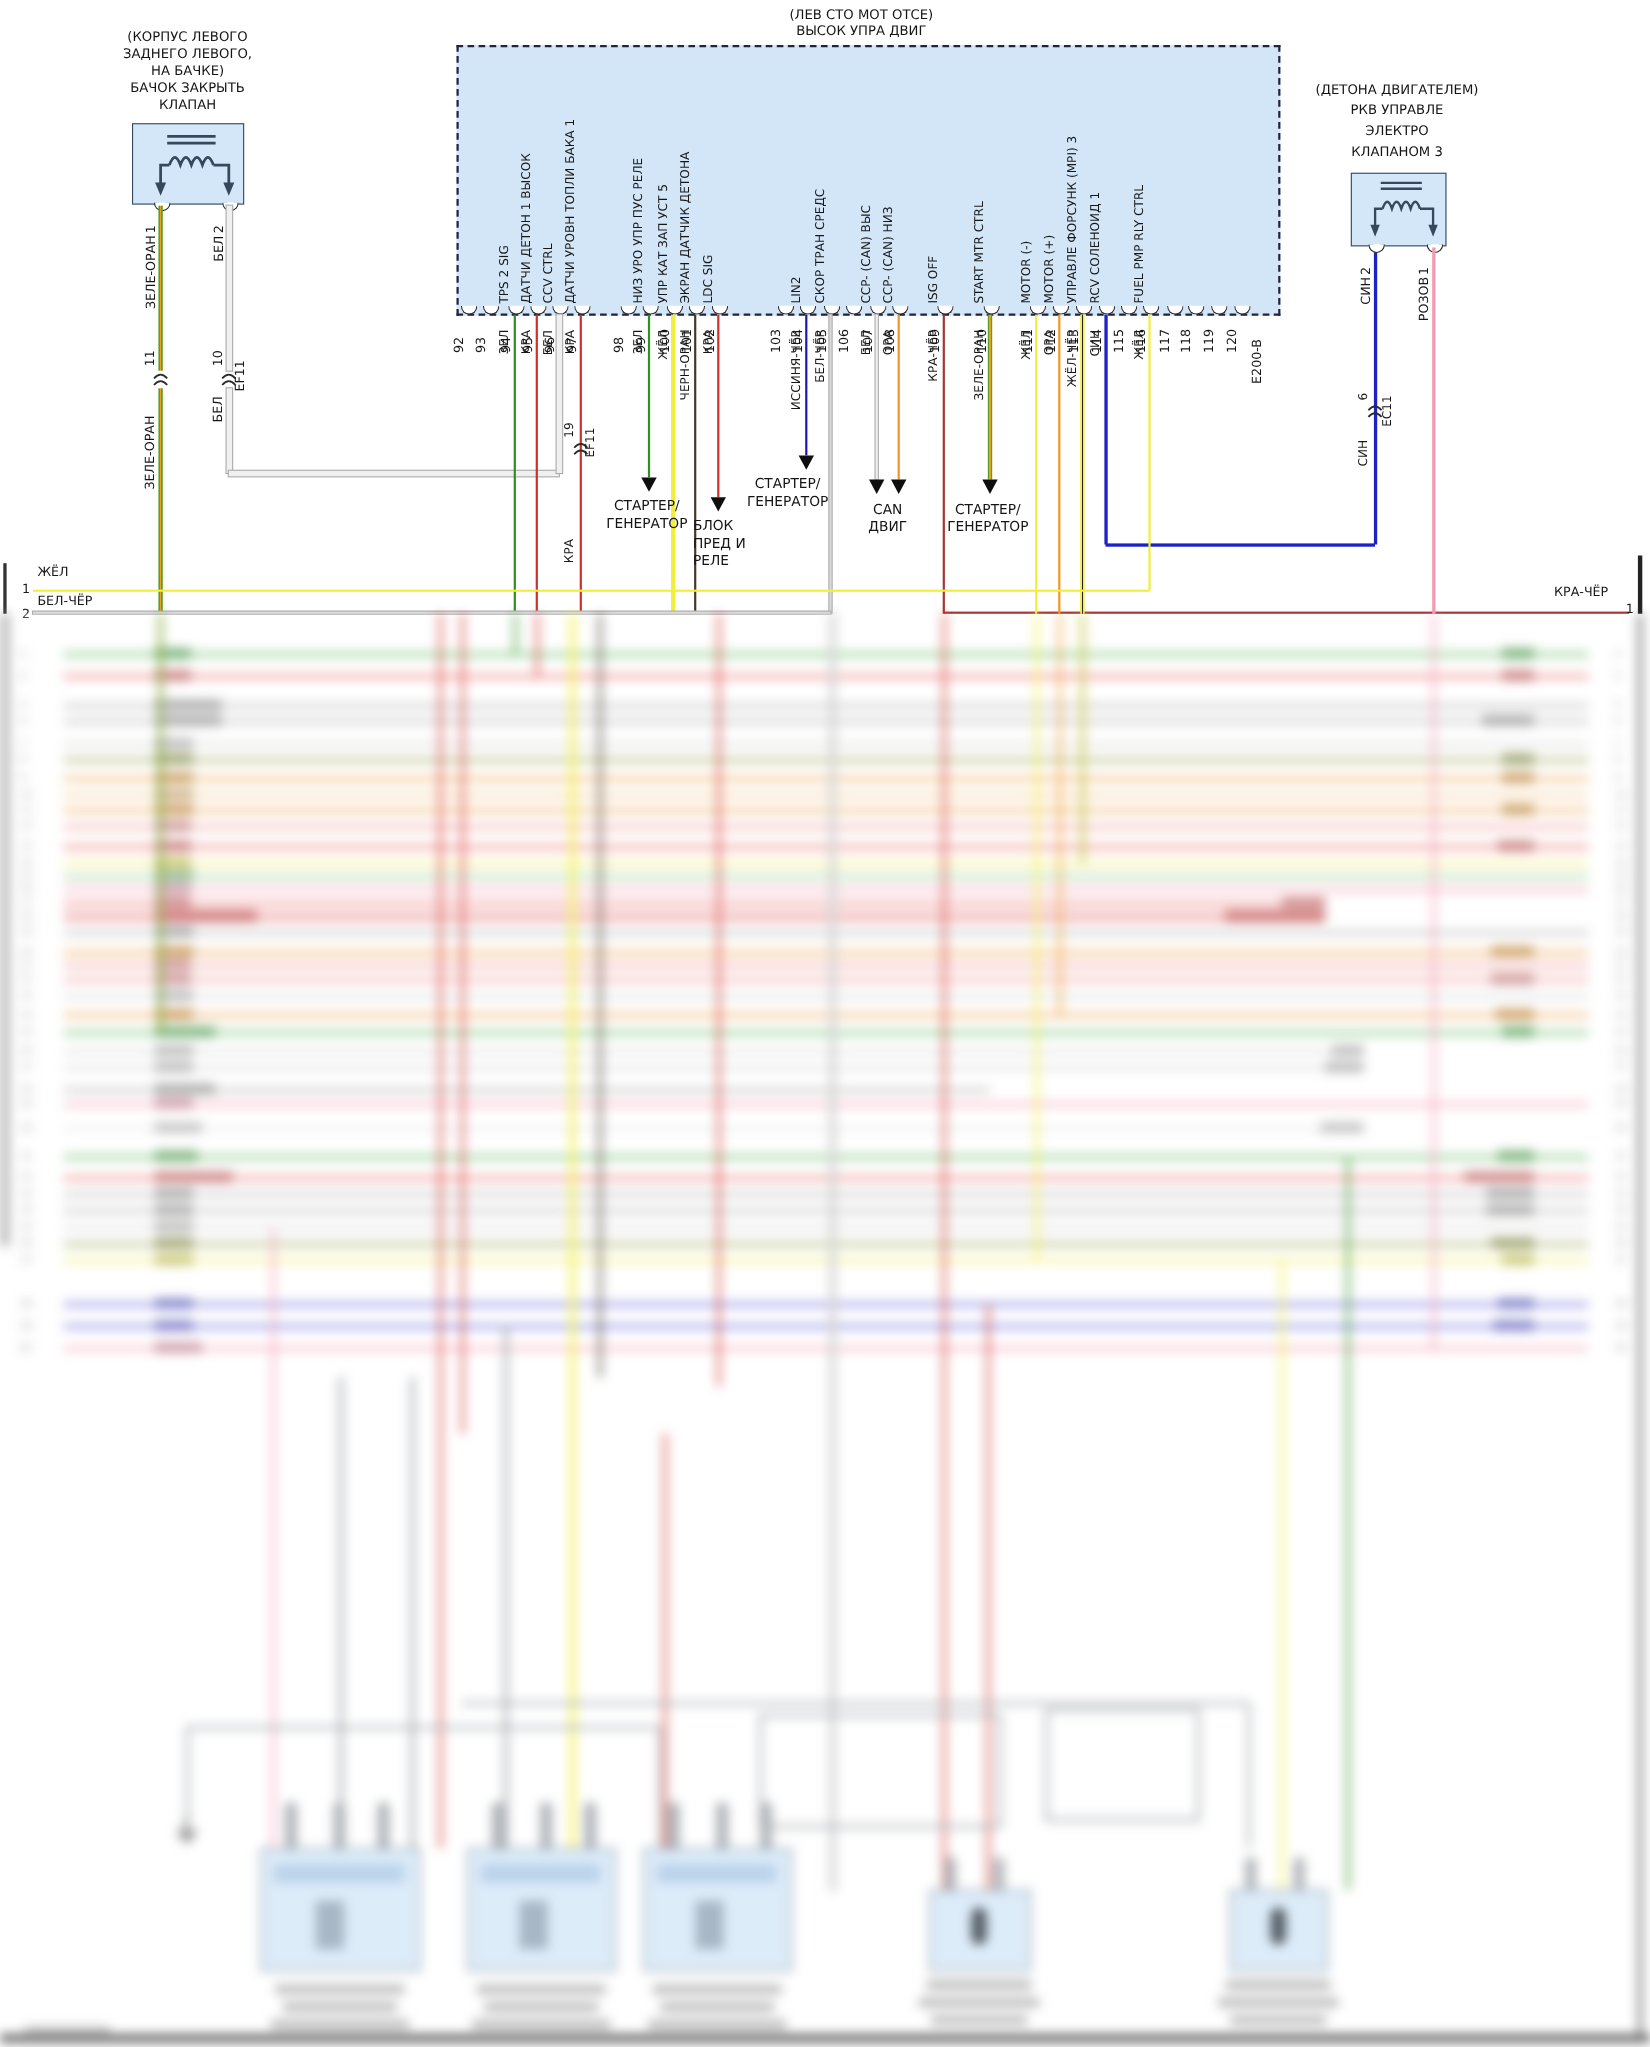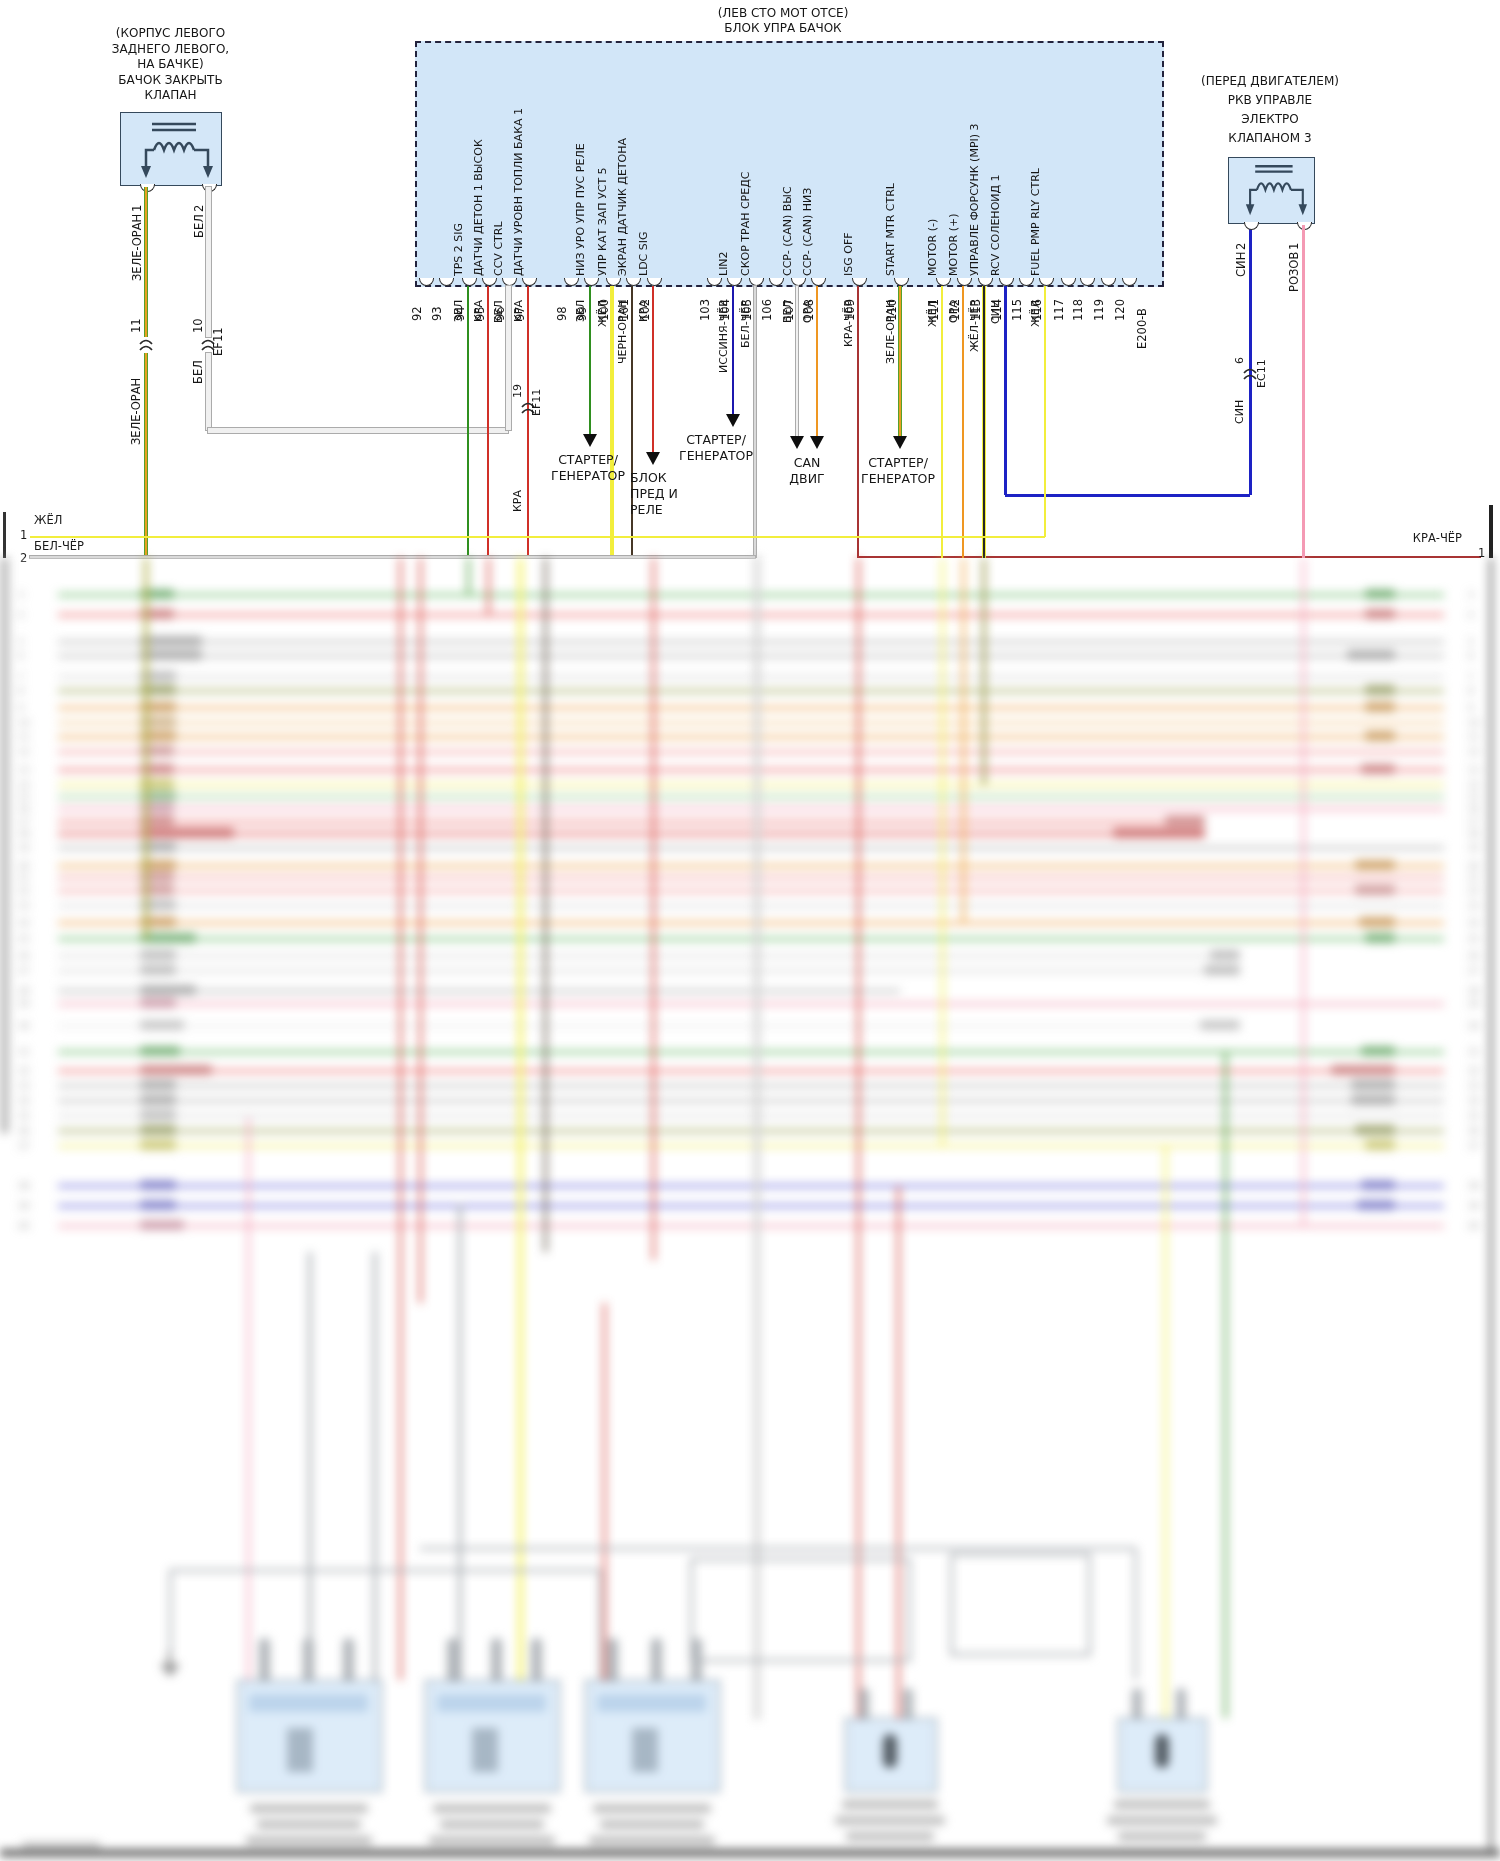--- a/index.html
+++ b/index.html
@@ -58,21 +58,21 @@
         </svg></div>
       <div class="abs rot anchB" style="left: 130px; top: 303px; height: 30px; width: 15px; font-size: 11.5px; color: rgb(22, 22, 22);">11</div>
       <div class="abs rot anchB" style="left: 192px; top: 303px; height: 30px; width: 15px; font-size: 11.5px; color: rgb(22, 22, 22);">10</div>
       <div class="abs rot anchB" style="left: 212px; top: 308px; height: 48px; width: 15px; font-size: 11.5px; color: rgb(22, 22, 22);">EF11</div>
       <div class="abs" style="left: 144px; top: 353px; width: 4px; height: 205px; background-image: linear-gradient(90deg, rgb(87, 160, 44) 30%, rgb(232, 160, 32) 30%, rgb(232, 160, 32) 70%, rgb(87, 160, 44) 70%);"></div>
       <div class="abs" style="left: 205.5px; top: 353px; width: 5px; height: 77px; background: rgb(240, 240, 240); box-shadow: rgb(171, 171, 171) 0px 0px 0px 1px;"></div>
       <div class="abs" style="left: 208px; top: 427.5px; width: 300px; height: 5px; background: rgb(240, 240, 240); box-shadow: rgb(171, 171, 171) 0px 0px 0px 1px;"></div>
       <div class="abs rot anchT" style="left: 130px; top: 378px; height: 112px; width: 15px; font-size: 11.5px; color: rgb(22, 22, 22);">ЗЕЛЕ-ОРАН</div>
       <div class="abs rot anchT" style="left: 192px; top: 360px; height: 52px; width: 15px; font-size: 11.5px; color: rgb(22, 22, 22);">БЕЛ</div>
       <div class="abs ttl" style="left: 633px; top: 6px; width: 300px;">(ЛЕВ СТО МОТ ОТСЕ)</div>
-      <div class="abs ttl" style="left: 633px; top: 21px; width: 300px;">БЛОК УПРА БАЧОК</div>
+      <div class="abs ttl" style="left: 633px; top: 21px; width: 300px;">ВЫСОК УПРА ДВИГ</div>
       <div class="abs ecmbox" style="left: 415px; top: 41px; width: 745px; height: 242px;"></div>
       <div class="abs arc" style="left: 418.5px; top: 278px; width: 13px; height: 7px;"></div>
       <div class="abs rot anchB" style="left: 411px; top: 287px; height: 34px; width: 15px; font-size: 11.5px; color: rgb(22, 22, 22);">92</div>
       <div class="abs arc" style="left: 438.5px; top: 278px; width: 13px; height: 7px;"></div>
       <div class="abs rot anchB" style="left: 431px; top: 287px; height: 34px; width: 15px; font-size: 11.5px; color: rgb(22, 22, 22);">93</div>
       <div class="abs arc" style="left: 461.5px; top: 278px; width: 13px; height: 7px;"></div>
       <div class="abs rot anchB" style="left: 454px; top: 287px; height: 34px; width: 15px; font-size: 11.5px; color: rgb(22, 22, 22);">94</div>
       <div class="abs rot anchB" style="left: 453px; top: 48px; height: 228px; width: 15px; font-size: 11px; color: rgb(22, 22, 22);">TPS 2 SIG</div>
       <div class="abs rot anchT" style="left: 453px; top: 300px; height: 170px; width: 15px; font-size: 11px; color: rgb(22, 22, 22);">ЗЕЛ</div>
       <div class="abs" style="left: 466.75px; top: 286px; width: 2.5px; height: 272px; background: rgb(47, 143, 31);"></div>
@@ -188,21 +188,21 @@
       <div class="abs" style="left: 30px; top: 535.75px; width: 1015px; height: 2.5px; background: rgb(242, 238, 60);"></div>
       <div class="abs arc" style="left: 1060.5px; top: 278px; width: 13px; height: 7px;"></div>
       <div class="abs rot anchB" style="left: 1053px; top: 287px; height: 34px; width: 15px; font-size: 11.5px; color: rgb(22, 22, 22);">117</div>
       <div class="abs arc" style="left: 1079.5px; top: 278px; width: 13px; height: 7px;"></div>
       <div class="abs rot anchB" style="left: 1072px; top: 287px; height: 34px; width: 15px; font-size: 11.5px; color: rgb(22, 22, 22);">118</div>
       <div class="abs arc" style="left: 1100.5px; top: 278px; width: 13px; height: 7px;"></div>
       <div class="abs rot anchB" style="left: 1093px; top: 287px; height: 34px; width: 15px; font-size: 11.5px; color: rgb(22, 22, 22);">119</div>
       <div class="abs arc" style="left: 1121.5px; top: 278px; width: 13px; height: 7px;"></div>
       <div class="abs rot anchB" style="left: 1114px; top: 287px; height: 34px; width: 15px; font-size: 11.5px; color: rgb(22, 22, 22);">120</div>
       <div class="abs rot anchB" style="left: 1136px; top: 287px; height: 62px; width: 15px; font-size: 11.5px; color: rgb(22, 22, 22);">E200-B</div>
-      <div class="abs ttl" style="left: 1185px; top: 74px; width: 170px;">(ПЕРЕД ДВИГАТЕЛЕМ)</div>
+      <div class="abs ttl" style="left: 1185px; top: 74px; width: 170px;">(ДЕТОНА ДВИГАТЕЛЕМ)</div>
       <div class="abs ttl" style="left: 1185px; top: 93px; width: 170px;">РКВ УПРАВЛЕ</div>
       <div class="abs ttl" style="left: 1185px; top: 112px; width: 170px;">ЭЛЕКТРО</div>
       <div class="abs ttl" style="left: 1185px; top: 131px; width: 170px;">КЛАПАНОМ 3</div>
       <div class="abs box" style="left: 1228px; top: 157px; width: 85px; height: 65px;"></div>
       <div class="abs" style="left: 1228px; top: 159px; width: 85px; height: 58px;"><svg width="85" height="58" viewBox="0 0 100 64" preserveAspectRatio="none">
           <line x1="32" y1="8" x2="76" y2="8" stroke="#35495c" stroke-width="2.5"></line>
           <line x1="32" y1="14" x2="76" y2="14" stroke="#35495c" stroke-width="2.5"></line>
           <path d="M34 34 q5 -14 10 0 q5 -14 10 0 q5 -14 10 0 q5 -14 10 0" fill="none" stroke="#35495c" stroke-width="2.5"></path>
           <polyline points="34,34 26,34 26,52" fill="none" stroke="#35495c" stroke-width="2.5"></polyline>
           <polyline points="74,34 88,34 88,52" fill="none" stroke="#35495c" stroke-width="2.5"></polyline>

